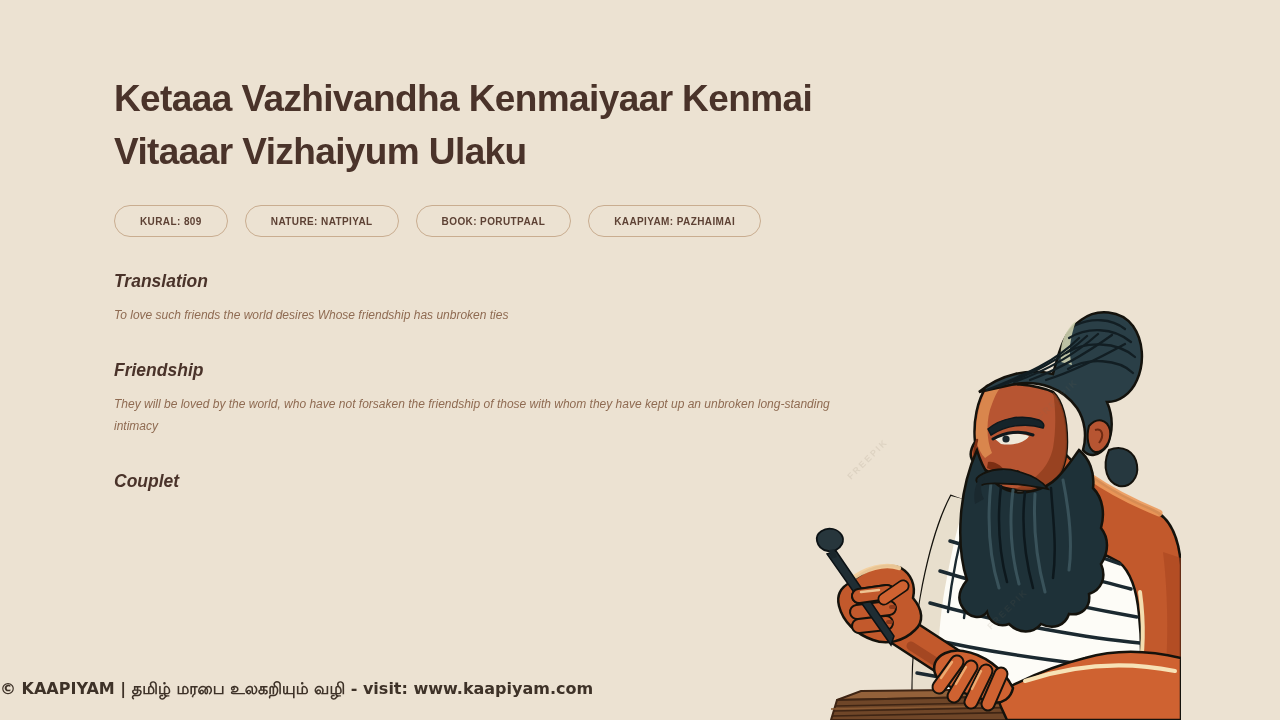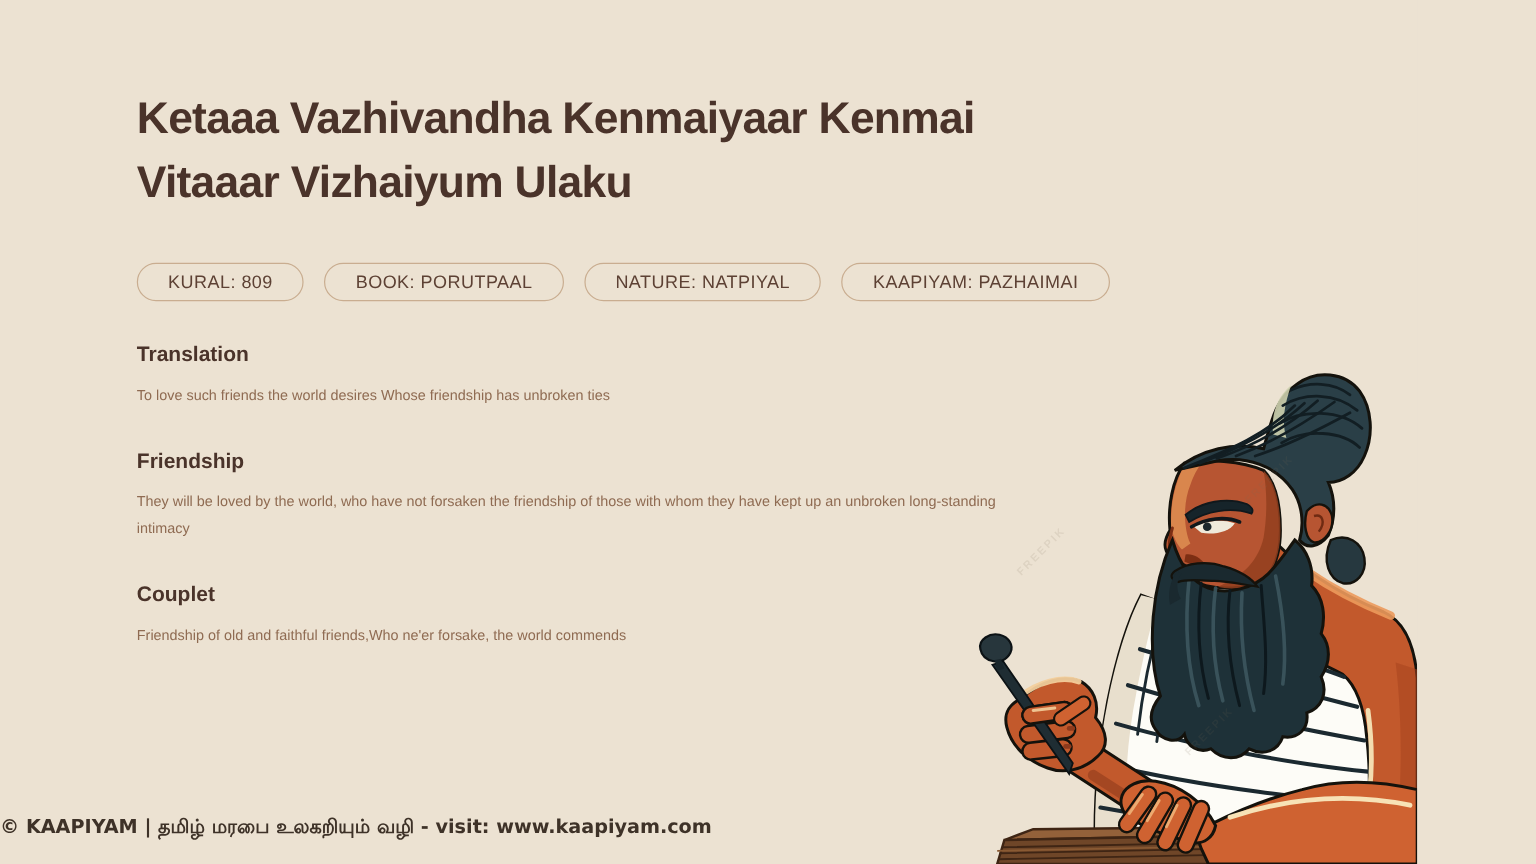--- a/index.html
+++ b/index.html
@@ -3,59 +3,58 @@
 <meta charset="utf-8">
 <style>
   html,body{margin:0;padding:0;}
   body{font-family:"Liberation Sans","DejaVu Sans",sans-serif;}
   .page{position:relative;width:1181px;height:720px;background:#ece2d2;overflow:hidden;}
   .content{position:absolute;left:114px;top:0;width:770px;}
   .kural-title{margin:0;padding-top:72px;font-size:37px;line-height:53px;font-weight:700;
     letter-spacing:-0.6px;color:#4a332a;max-width:745px;}
   .badges{display:flex;gap:17px;margin-top:27px;}
   .badge{height:32px;line-height:31px;padding:0 25px;border:1.5px solid #c9ad90;border-radius:17px;
-    font-size:15px;font-weight:400;letter-spacing:0.4px;color:#5d4134;white-space:nowrap;
-    background:transparent;box-sizing:border-box;cursor:pointer;margin-top:14px;}
-  .section{margin-top:34px;}
+    font-size:10px;font-weight:700;letter-spacing:0.4px;color:#5d4134;white-space:nowrap;
+    background:transparent;box-sizing:border-box;cursor:pointer;}
+  .section{margin-top:34px;font-style:italic;}
   .section:first-of-type{margin-top:30px;}
   .section h2{margin:0 0 12px 0;font-size:17.5px;font-weight:700;color:#4a332a;}
   .section p{margin:0;font-size:12px;line-height:22px;color:#8f6b52;max-width:745px;}
   .footer{position:absolute;left:0;top:679px;width:1186px;
     font-size:16px;font-weight:600;color:#3e3228;font-family:"DejaVu Sans","Liberation Sans",sans-serif;}
   .illustration{position:absolute;right:0;bottom:0;width:390px;height:420px;}
   .wm{font-size:9px;fill:#7a6a55;opacity:0.12;font-weight:700;letter-spacing:2px;}
 </style>
 </head>
 <body style="background: rgb(236, 226, 210);">
 
 <div class="page">
 
   <div class="content">
     <h1 class="kural-title">Ketaaa Vazhivandha Kenmaiyaar Kenmai Vitaaar Vizhaiyum Ulaku</h1>
 
     <div class="badges">
       <div class="badge">KURAL: 809</div>
+      <div class="badge">NATURE: NATPIYAL</div>
       <div class="badge">BOOK: PORUTPAAL</div>
-      <div class="badge">NATURE: NATPIYAL</div>
       <div class="badge">KAAPIYAM: PAZHAIMAI</div>
     </div>
 
     <div class="section">
       <h2>Translation</h2>
       <p>To love such friends the world desires Whose friendship has unbroken ties</p>
     </div>
 
     <div class="section">
       <h2>Friendship</h2>
       <p>They will be loved by the world, who have not forsaken the friendship of those with whom they have kept up an unbroken long-standing intimacy</p>
     </div>
 
     <div class="section">
       <h2>Couplet</h2>
-      <p>Friendship of old and faithful friends,Who ne'er forsake, the world commends</p>
     </div>
   </div>
 
   <div class="footer">© KAAPIYAM | தமிழ் மரபை உலகறியும் வழி - visit: www.kaapiyam.com</div>
 
   <svg class="illustration" viewBox="0 0 390 420" xmlns="http://www.w3.org/2000/svg">
 
     <path d="M 318 150 C 332 144 344 152 346 165 C 348 178 339 188 328 186 C 317 183 310 168 318 150 Z" fill="#26383f" stroke="#14120c" stroke-width="2"></path>
 
     <path d="M 260 138 C 288 174 328 196 362 210 C 380 218 388 240 390 265 L 390 420 L 336 420 C 328 360 300 300 280 260 C 268 234 260 190 260 138 Z" fill="#c2592c" stroke="#14120c" stroke-width="2.5"></path>

